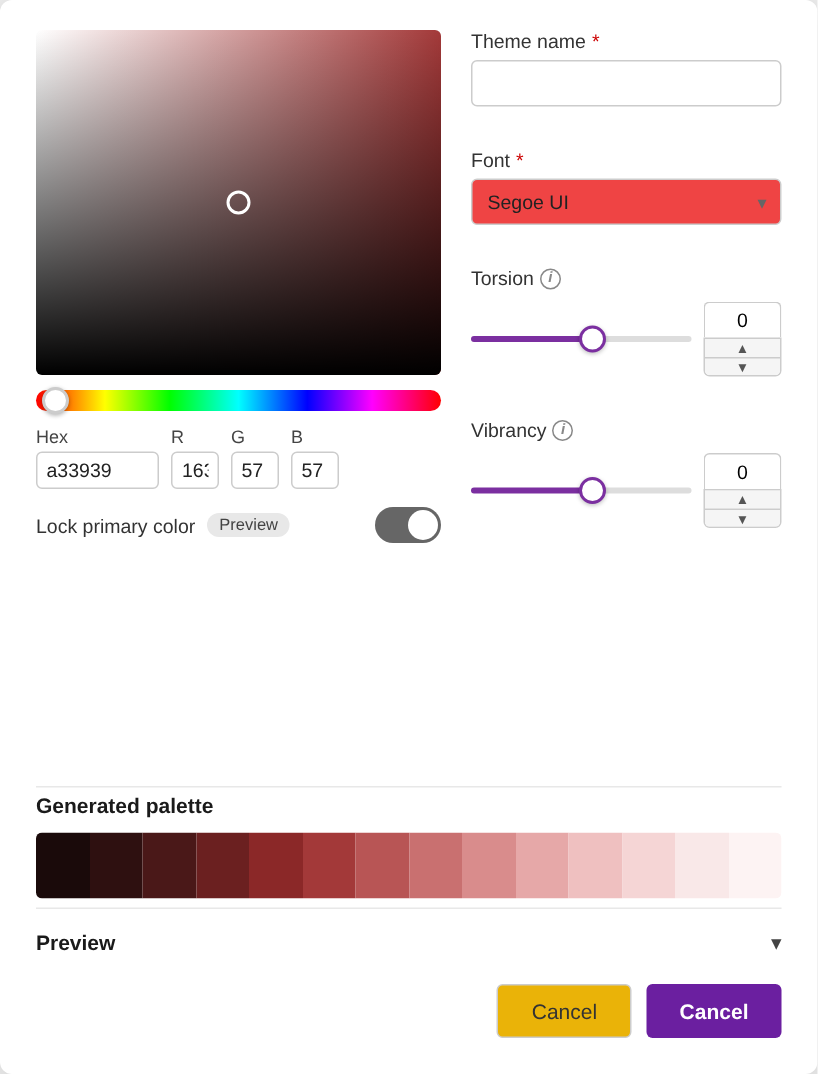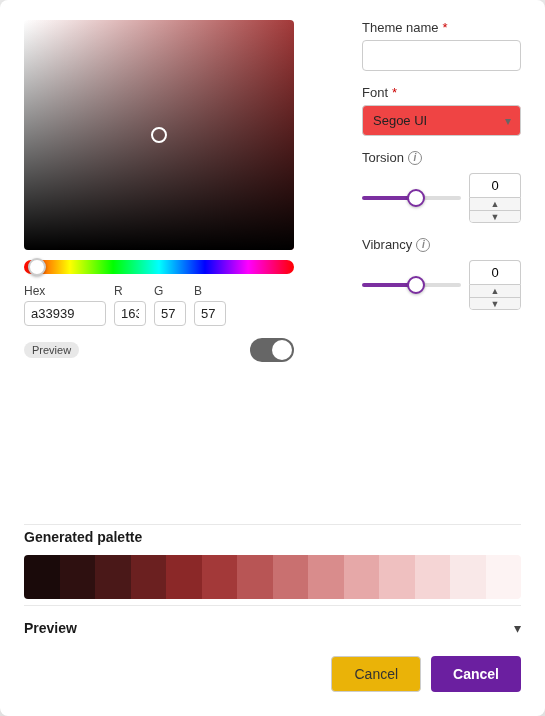--- a/index.html
+++ b/index.html
@@ -186,22 +186,21 @@
       height: 20px;
       border-radius: 50%;
       background: #fff;
     }
 
     
     .right-panel {
       flex: 1;
       display: flex;
       flex-direction: column;
-      gap: 14px;
-      margin-left: 48px;
+      gap: 28px;
     }
     .field-label {
       font-size: 13px;
       color: #333;
       margin-bottom: 5px;
       display: flex;
       align-items: center;
       gap: 4px;
     }
     .required-star {
@@ -445,20 +444,21 @@
           <label class="color-input-label">G</label>
           <input class="color-input color-input-rgb" type="text" value="57" style="">
         </div>
         <div class="color-input-group">
           <label class="color-input-label">B</label>
           <input class="color-input color-input-rgb" type="text" value="57" style="">
         </div>
       </div>
 
       <div class="lock-row">
+        <span class="lock-label">Lock primary color</span>
         <span class="preview-badge">Preview</span>
         <label class="toggle-switch">
 
           <div class="toggle-track">
             <div class="toggle-thumb"></div>
           </div>
         </label>
       </div>
 
     </div>

